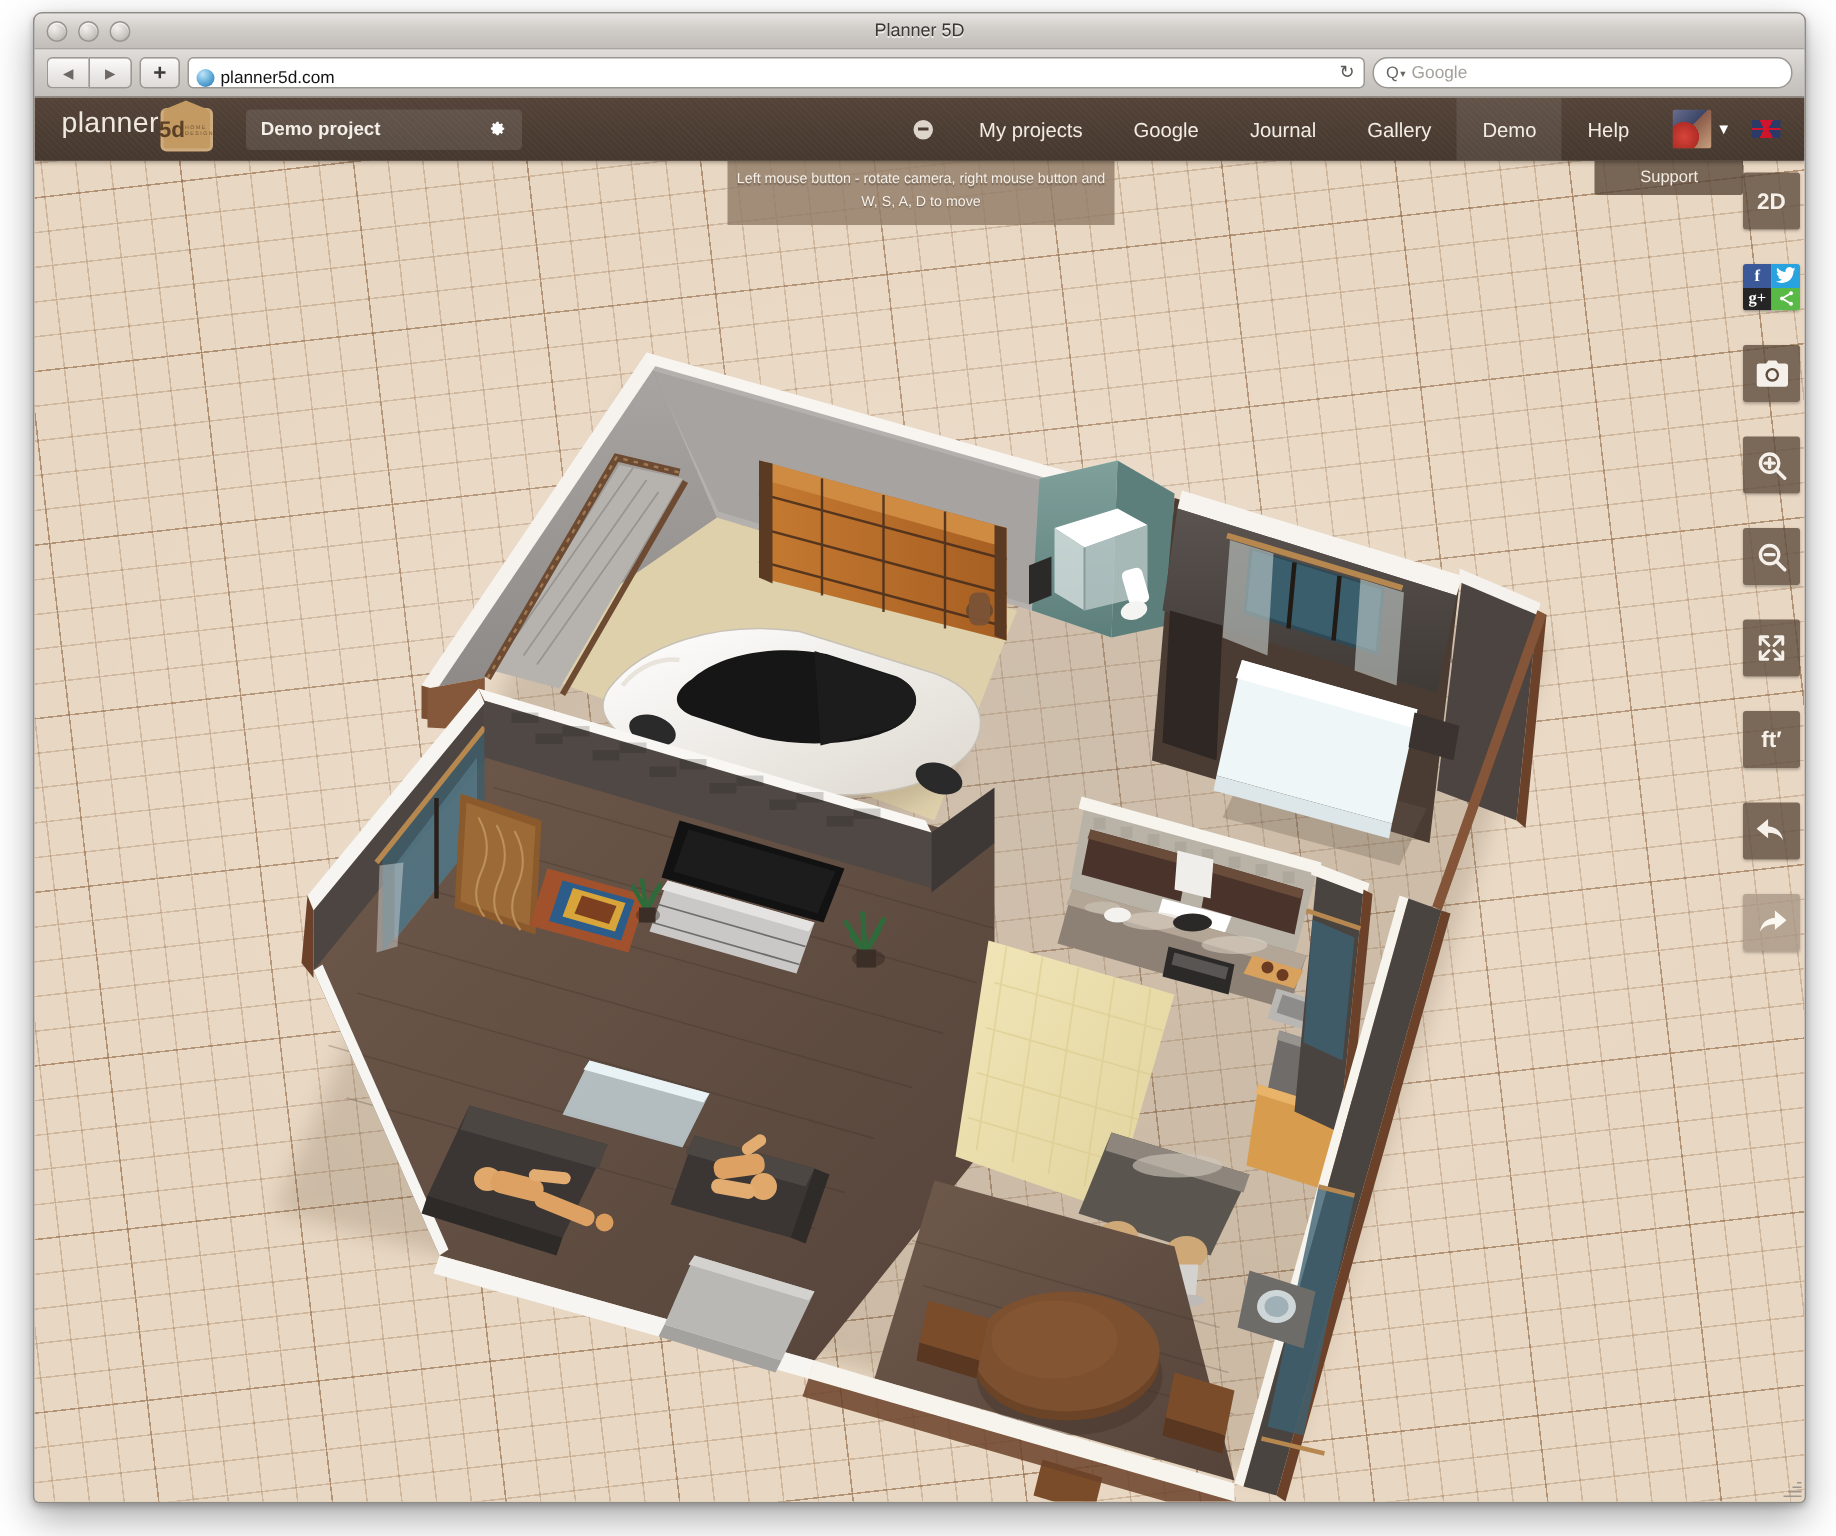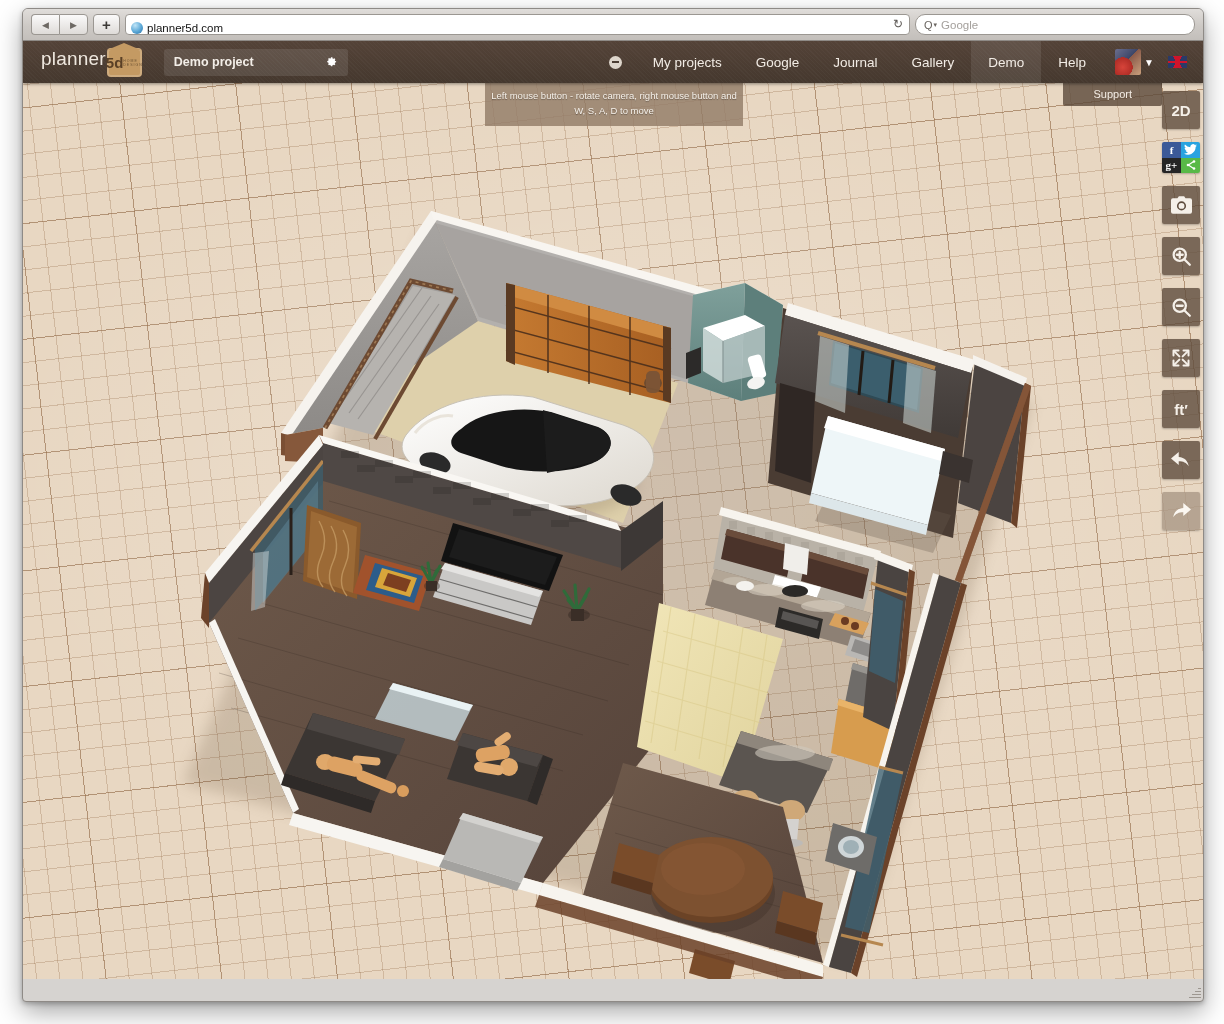--- a/index.html
+++ b/index.html
@@ -260,21 +260,21 @@
     z-index: 20;
     border-radius: 0 0 2px 2px;
   }
 
   
   #side-toolbar {
     position: absolute;
     right: 3px; top: 8px;
     width: 38px;
     display: flex; flex-direction: column;
-    gap: 13px;
+    gap: 23px;
     z-index: 25;
   }
   .side-btn {
     width: 38px; height: 38px;
     background: rgba(94,76,61,.80);
     color: #f5f0e9;
     display: flex; align-items: center; justify-content: center;
     border-radius: 2px;
     font-size: 15px; font-weight: bold;
     box-shadow: 0 1px 2px rgba(0,0,0,.25);
@@ -307,20 +307,28 @@
   }
   #resize-grip i {
     position: absolute; right: 0; display: block; height: 1px; background: #9d9790;
   }
 </style>
 </head>
 <body>
 
 <div id="browser-window">
 
+  <div id="titlebar">
+    <div id="traffic-lights">
+      <span class="light"></span>
+      <span class="light"></span>
+      <span class="light"></span>
+    </div>
+    <div id="window-title">Planner 5D</div>
+  </div>
 
   <div id="browser-toolbar">
     <div class="nav-btn-group">
       <div class="nav-btn left">◀</div>
       <div class="nav-btn right">▶</div>
     </div>
     <div class="plus-btn">+</div>
     <div id="url-bar">
       <span id="globe-icon"></span>
       <span id="url-text">planner5d.com</span>

